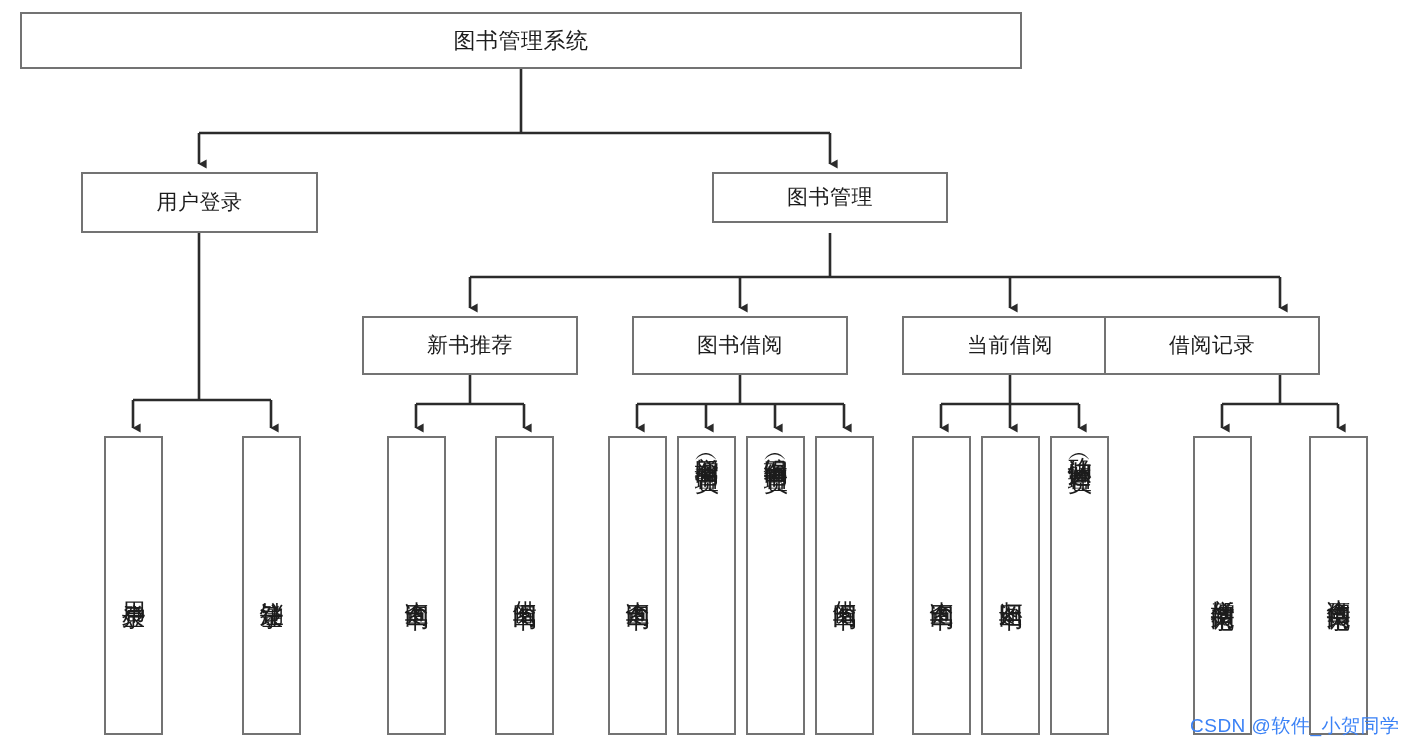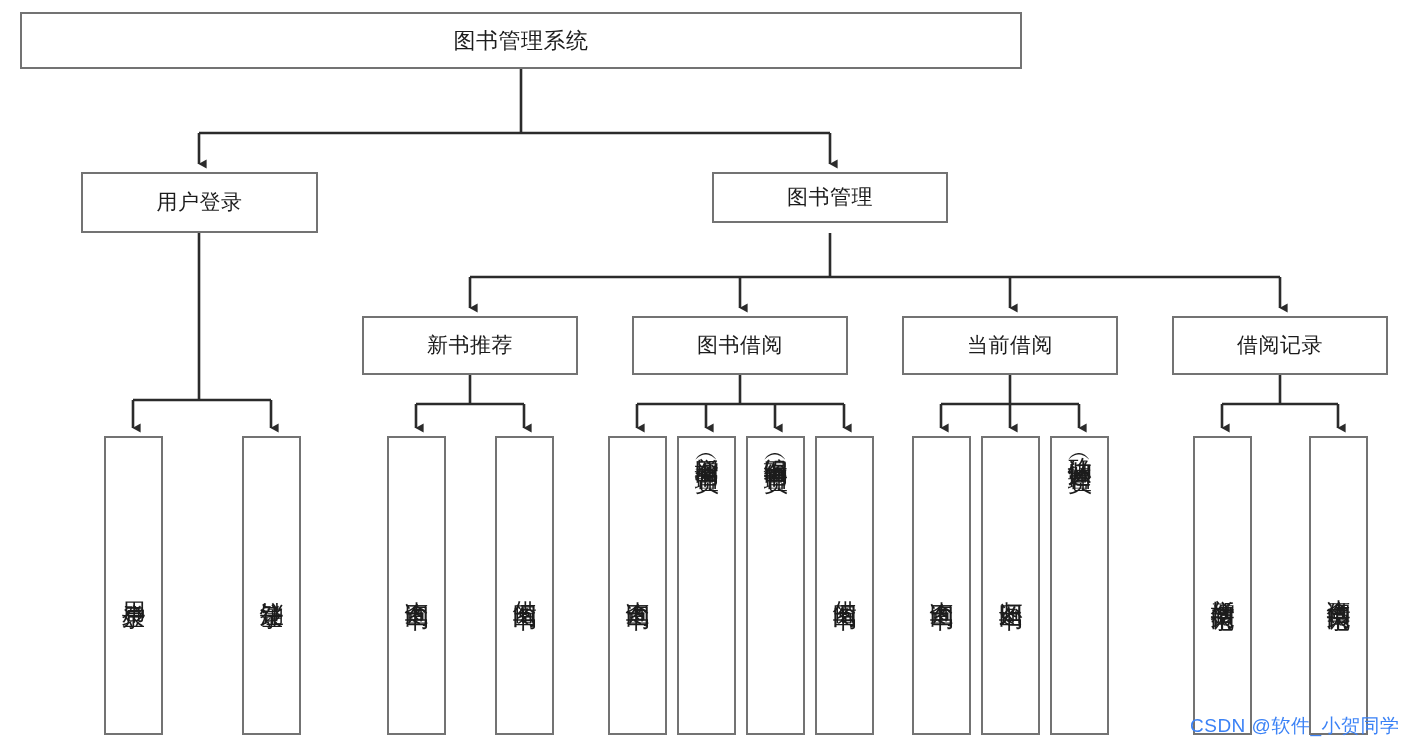--- a/index.html
+++ b/index.html
@@ -142,21 +142,21 @@
 
   <div class="node lvl3" style="left:362px; top:316px; width:216px; height:59px;">
     <span class="label">新书推荐</span>
   </div>
   <div class="node lvl3" style="left:632px; top:316px; width:216px; height:59px;">
     <span class="label">图书借阅</span>
   </div>
   <div class="node lvl3" style="left:902px; top:316px; width:216px; height:59px;">
     <span class="label">当前借阅</span>
   </div>
-  <div class="node lvl3" style="left:1172px; top:316px; width:216px; height:59px;">
+  <div class="node lvl3" style="left:1104px; top:316px; width:216px; height:59px;">
     <span class="label">借阅记录</span>
   </div>
 
   <div class="node leaf center-v" style="left:104px; top:436px; width:59px; height:299px;">
     <span class="label">用户登录</span>
   </div>
   <div class="node leaf center-v" style="left:242px; top:436px; width:59px; height:299px;">
     <span class="label">注销登录</span>
   </div>
 

